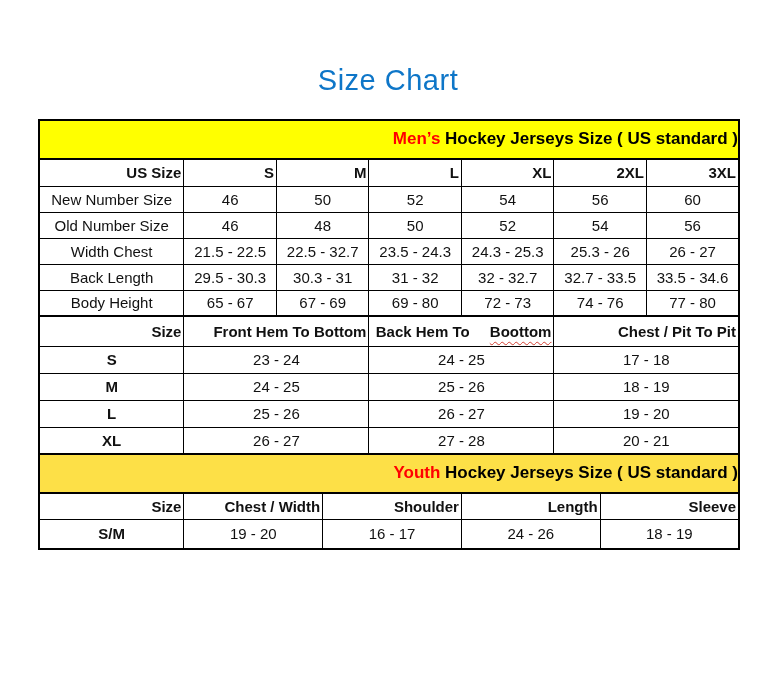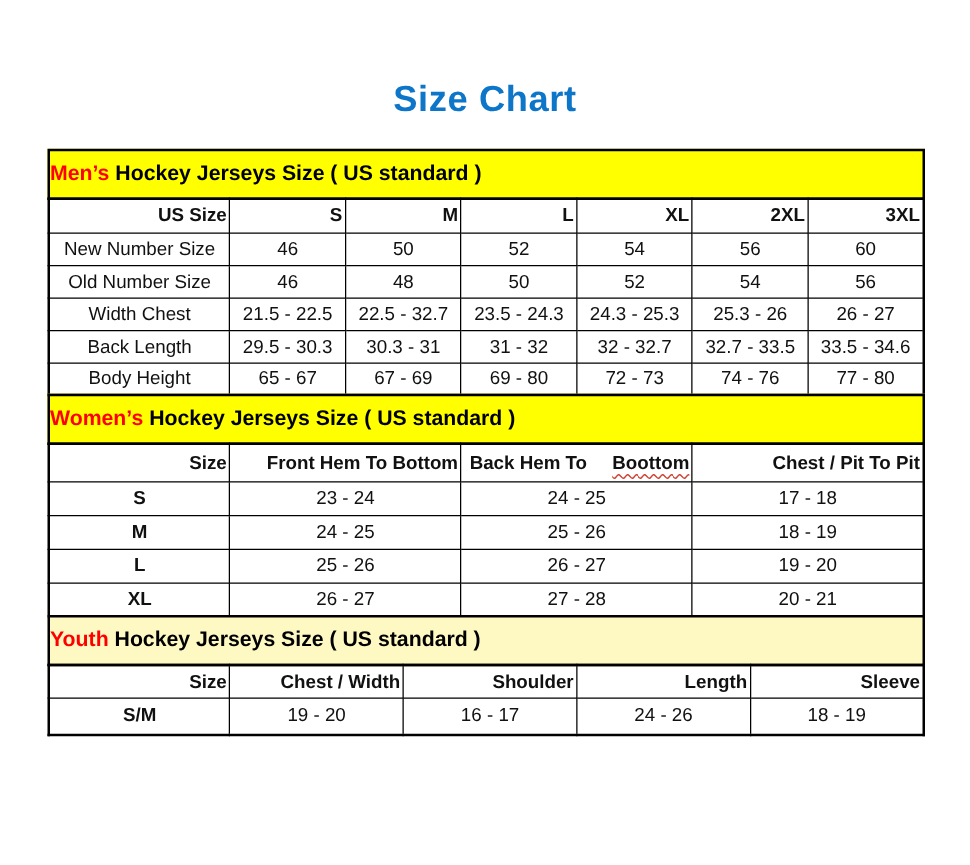--- a/index.html
+++ b/index.html
@@ -7,31 +7,31 @@
     width: 776px; height: 692px;
     background: #ffffff;
     font-family: "Liberation Sans", "DejaVu Sans", sans-serif;
     overflow: hidden;
   }
   .page-title {
     margin-top: 64px;
     margin-bottom: 22px;
     text-align: center;
     font-size: 29px;
-    font-weight: bold;
+    font-weight: normal;
     letter-spacing: 0.5px;
   }
   .chart-wrap {
     margin-left: 38px;
     width: 702px;
   }
   .section + .section { margin-top: -2px; }
   .section-banner {
     border: 2px solid #000;
-    text-align: left;
+    text-align: right;
     font-size: 17px;
     font-weight: bold;
     color: #000;
     padding: 8px 0 9px 0;
   }
   .banner-highlight { font-weight: bold; }
   table {
     width: 100%;
     border-collapse: collapse;
     border: 2px solid #000;
@@ -143,21 +143,20 @@
             <td>67 - 69</td>
             <td>69 - 80</td>
             <td>72 - 73</td>
             <td>74 - 76</td>
             <td>77 - 80</td>
           </tr>
         </tbody>
       </table>
     </div>
     <div class="section">
-      <div class="section-banner" style="background: rgb(255, 255, 0);"><span class="banner-highlight" style="color: rgb(255, 0, 0);">Women’s</span><span> Hockey Jerseys Size ( US standard )</span></div>
       <table class="t-womens">
         <colgroup>
           <col style="width: 20.7%;">
           <col style="width: 26.4333%;">
           <col style="width: 26.4333%;">
           <col style="width: 26.4333%;">
         </colgroup>
         <thead>
           <tr>
             <th>Size</th>
@@ -188,21 +187,21 @@
           <tr>
             <td>XL</td>
             <td>26 - 27</td>
             <td>27 - 28</td>
             <td>20 - 21</td>
           </tr>
         </tbody>
       </table>
     </div>
     <div class="section">
-      <div class="section-banner" style="background: #fef9c3;"><span class="banner-highlight" style="color: rgb(255, 0, 0);">Youth</span><span> Hockey Jerseys Size ( US standard )</span></div>
+      <div class="section-banner" style="background: #fde047;"><span class="banner-highlight" style="color: rgb(255, 0, 0);">Youth</span><span> Hockey Jerseys Size ( US standard )</span></div>
       <table class="t-youth">
         <colgroup>
           <col style="width: 20.7%;">
           <col style="width: 19.825%;">
           <col style="width: 19.825%;">
           <col style="width: 19.825%;">
           <col style="width: 19.825%;">
         </colgroup>
         <thead>
           <tr>

